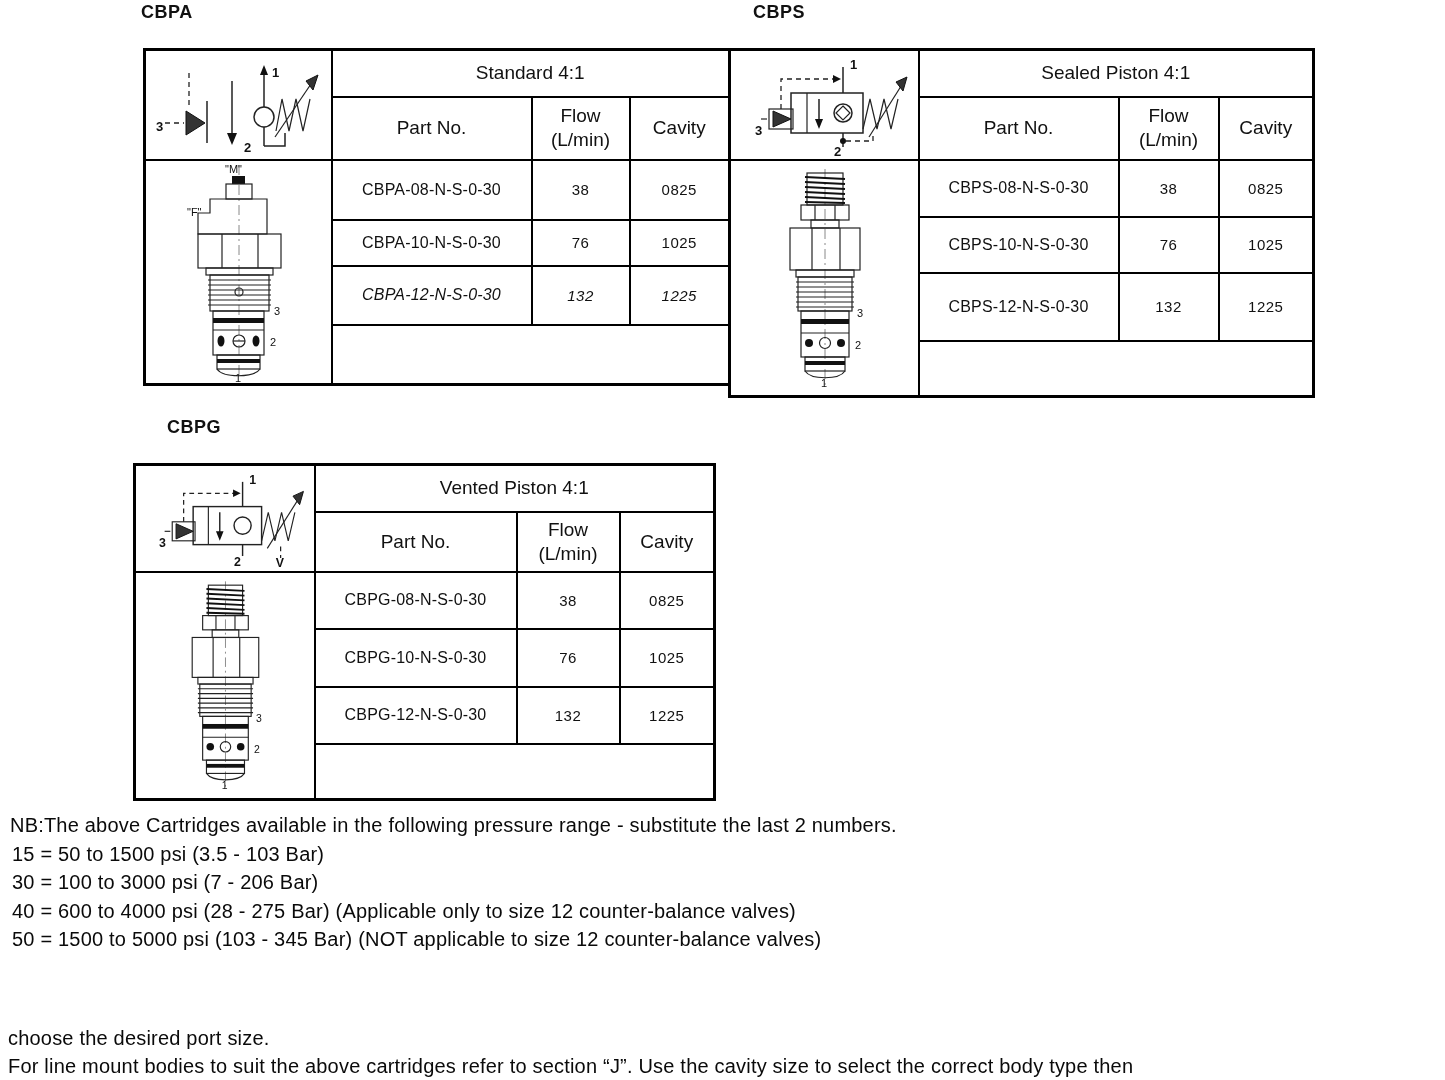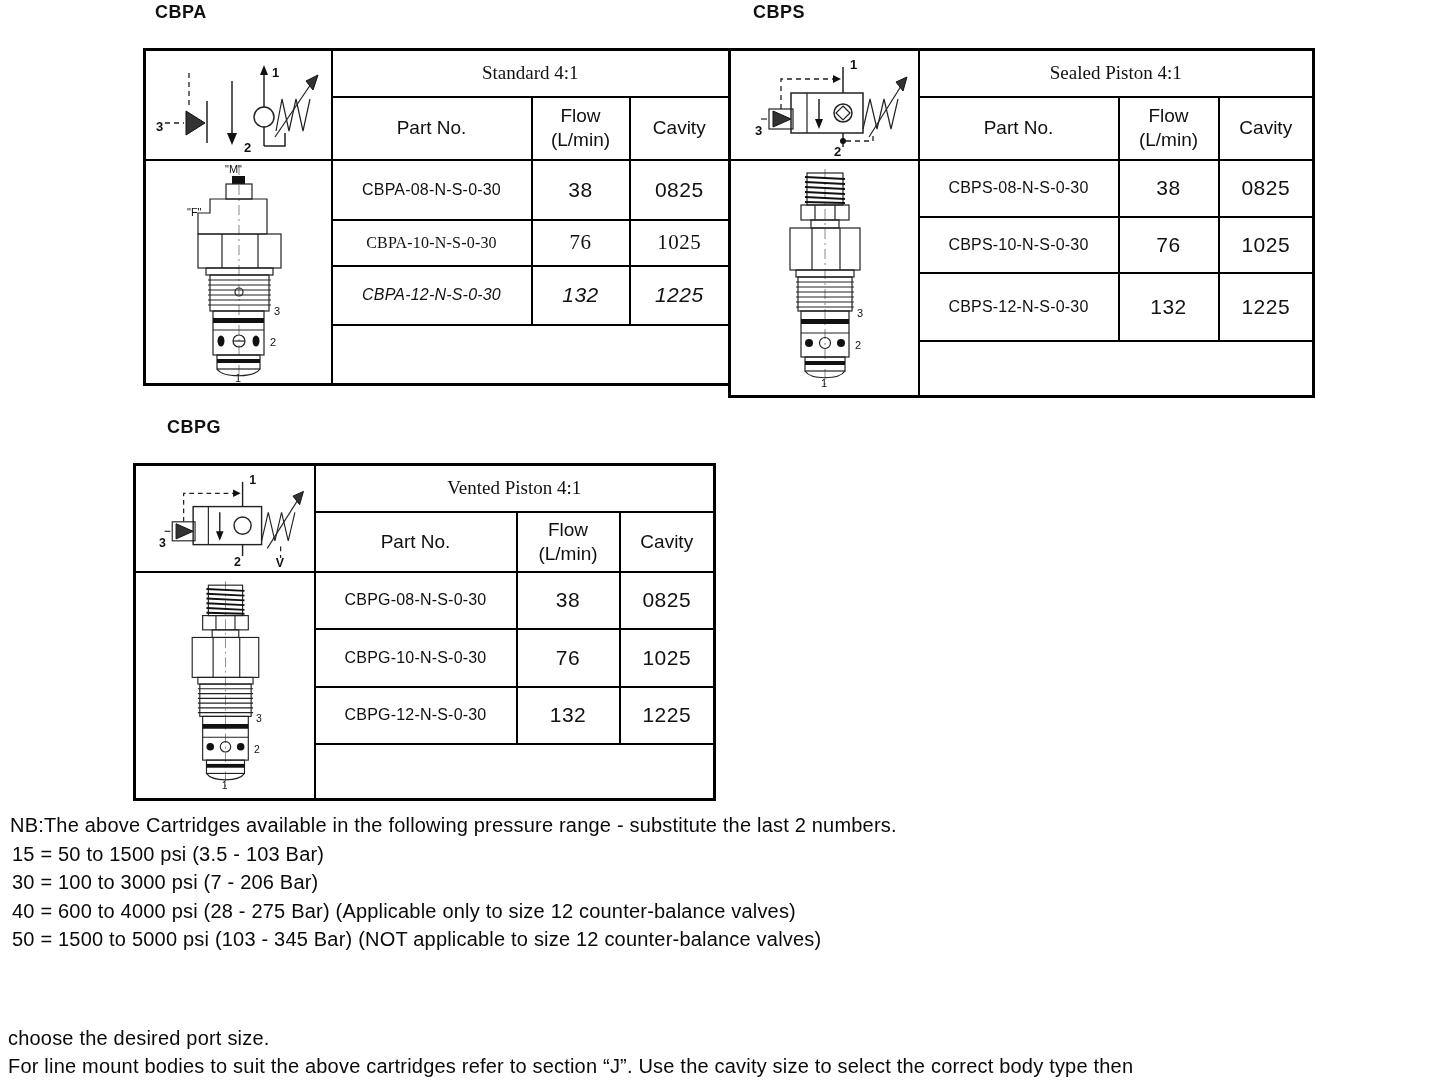--- a/index.html
+++ b/index.html
@@ -8,24 +8,24 @@
     width:1445px; height:1080px; position:relative;
     font-family:"Liberation Sans","DejaVu Sans",sans-serif;
     color:#111;
   }
   .page { position:absolute; inset:0; background:#fff; overflow:hidden; }
 
   .sec-label { position:absolute; font-size:18px; font-weight:600; letter-spacing:.5px; color:#111; }
 
   table.valve { position:absolute; border-collapse:collapse; table-layout:fixed; border:3px solid #000; background:#fff; }
   table.valve td { border:2px solid #000; text-align:center; vertical-align:middle; padding:0; }
-  td.title-cell { font-size:19px;font-family:Liberation Serif, serif; }
+  td.title-cell { font-size:19px; }
   td.hdr-cell   { font-size:19px; line-height:1.25; }
   td.part-cell  { font-size:16px; text-align:left; padding-left:14px; letter-spacing:.2px; }
-  td.num-cell   { font-size:21px; letter-spacing:.5px; }
+  td.num-cell   { font-size:15px; letter-spacing:.5px; }
   td.sym-cell, td.draw-cell { background:#fff; }
   td.sym-cell svg, td.draw-cell svg { display:block; margin:0 auto; }
 
   svg .ln   { stroke:#222; stroke-width:1.5; fill:none; }
   svg .lnt  { stroke:#222; stroke-width:1.2; fill:none; }
   svg .thk  { stroke:#111; stroke-width:2; fill:none; }
   svg .dash { stroke:#222; stroke-width:1.3; fill:none; stroke-dasharray:5 4; }
   svg .cl   { stroke:#888; stroke-width:1; fill:none; stroke-dasharray:10 4 2 4; }
   svg .fillk{ fill:#111; stroke:none; }
   svg .fillg{ fill:#333; stroke:#111; stroke-width:1; }
@@ -36,21 +36,21 @@
   .notes .nb { }
   .notes .nline { margin-left:2px; }
 
   .footer { position:absolute; left:8px; top:1024px; font-size:20px; line-height:28px; letter-spacing:.2px; color:#0a0a0a; white-space:nowrap; }
 </style>
 </head>
 <body>
 
 <div class="page">
 
-  <div class="sec-label" style="left:155px;top:2px;text-align:right;">CBPA</div>
+  <div class="sec-label" style="left:141px;top:2px;text-align:right;">CBPA</div>
   <div class="sec-label" style="left:753px;top:2px;">CBPS</div>
   <div class="sec-label" style="left:167px;top:417px;">CBPG</div>
 
   <table class="valve" style="left:143px;top:48px;width:585px;">
     <colgroup>
         <col style="width:187px">
         <col style="width:200px">
         <col style="width:98px">
         <col style="width:100px">
       </colgroup>
@@ -122,21 +122,21 @@
             <rect class="lnt" x="70" y="194" width="43" height="14"></rect>
             <rect class="fillk" x="70" y="198" width="43" height="4"></rect>
             <path class="lnt" d="M70,208 C76,217 107,217 113,208"></path>
             <text class="dl" x="88" y="221">1</text>
           </svg>
         </td>
         <td class="part-cell">CBPA-08-N-S-0-30</td>
         <td class="num-cell">38</td>
         <td class="num-cell">0825</td>
       </tr>
-      <tr style="height:44px;font-family:Liberation Serif, serif;">
+      <tr style="height:44px;">
         <td class="part-cell">CBPA-10-N-S-0-30</td>
         <td class="num-cell">76</td>
         <td class="num-cell">1025</td>
       </tr>
       <tr style="height:56px;font-style:italic;">
         <td class="part-cell">CBPA-12-N-S-0-30</td>
         <td class="num-cell">132</td>
         <td class="num-cell">1225</td>
       </tr>
       <tr style="height:56px;">

